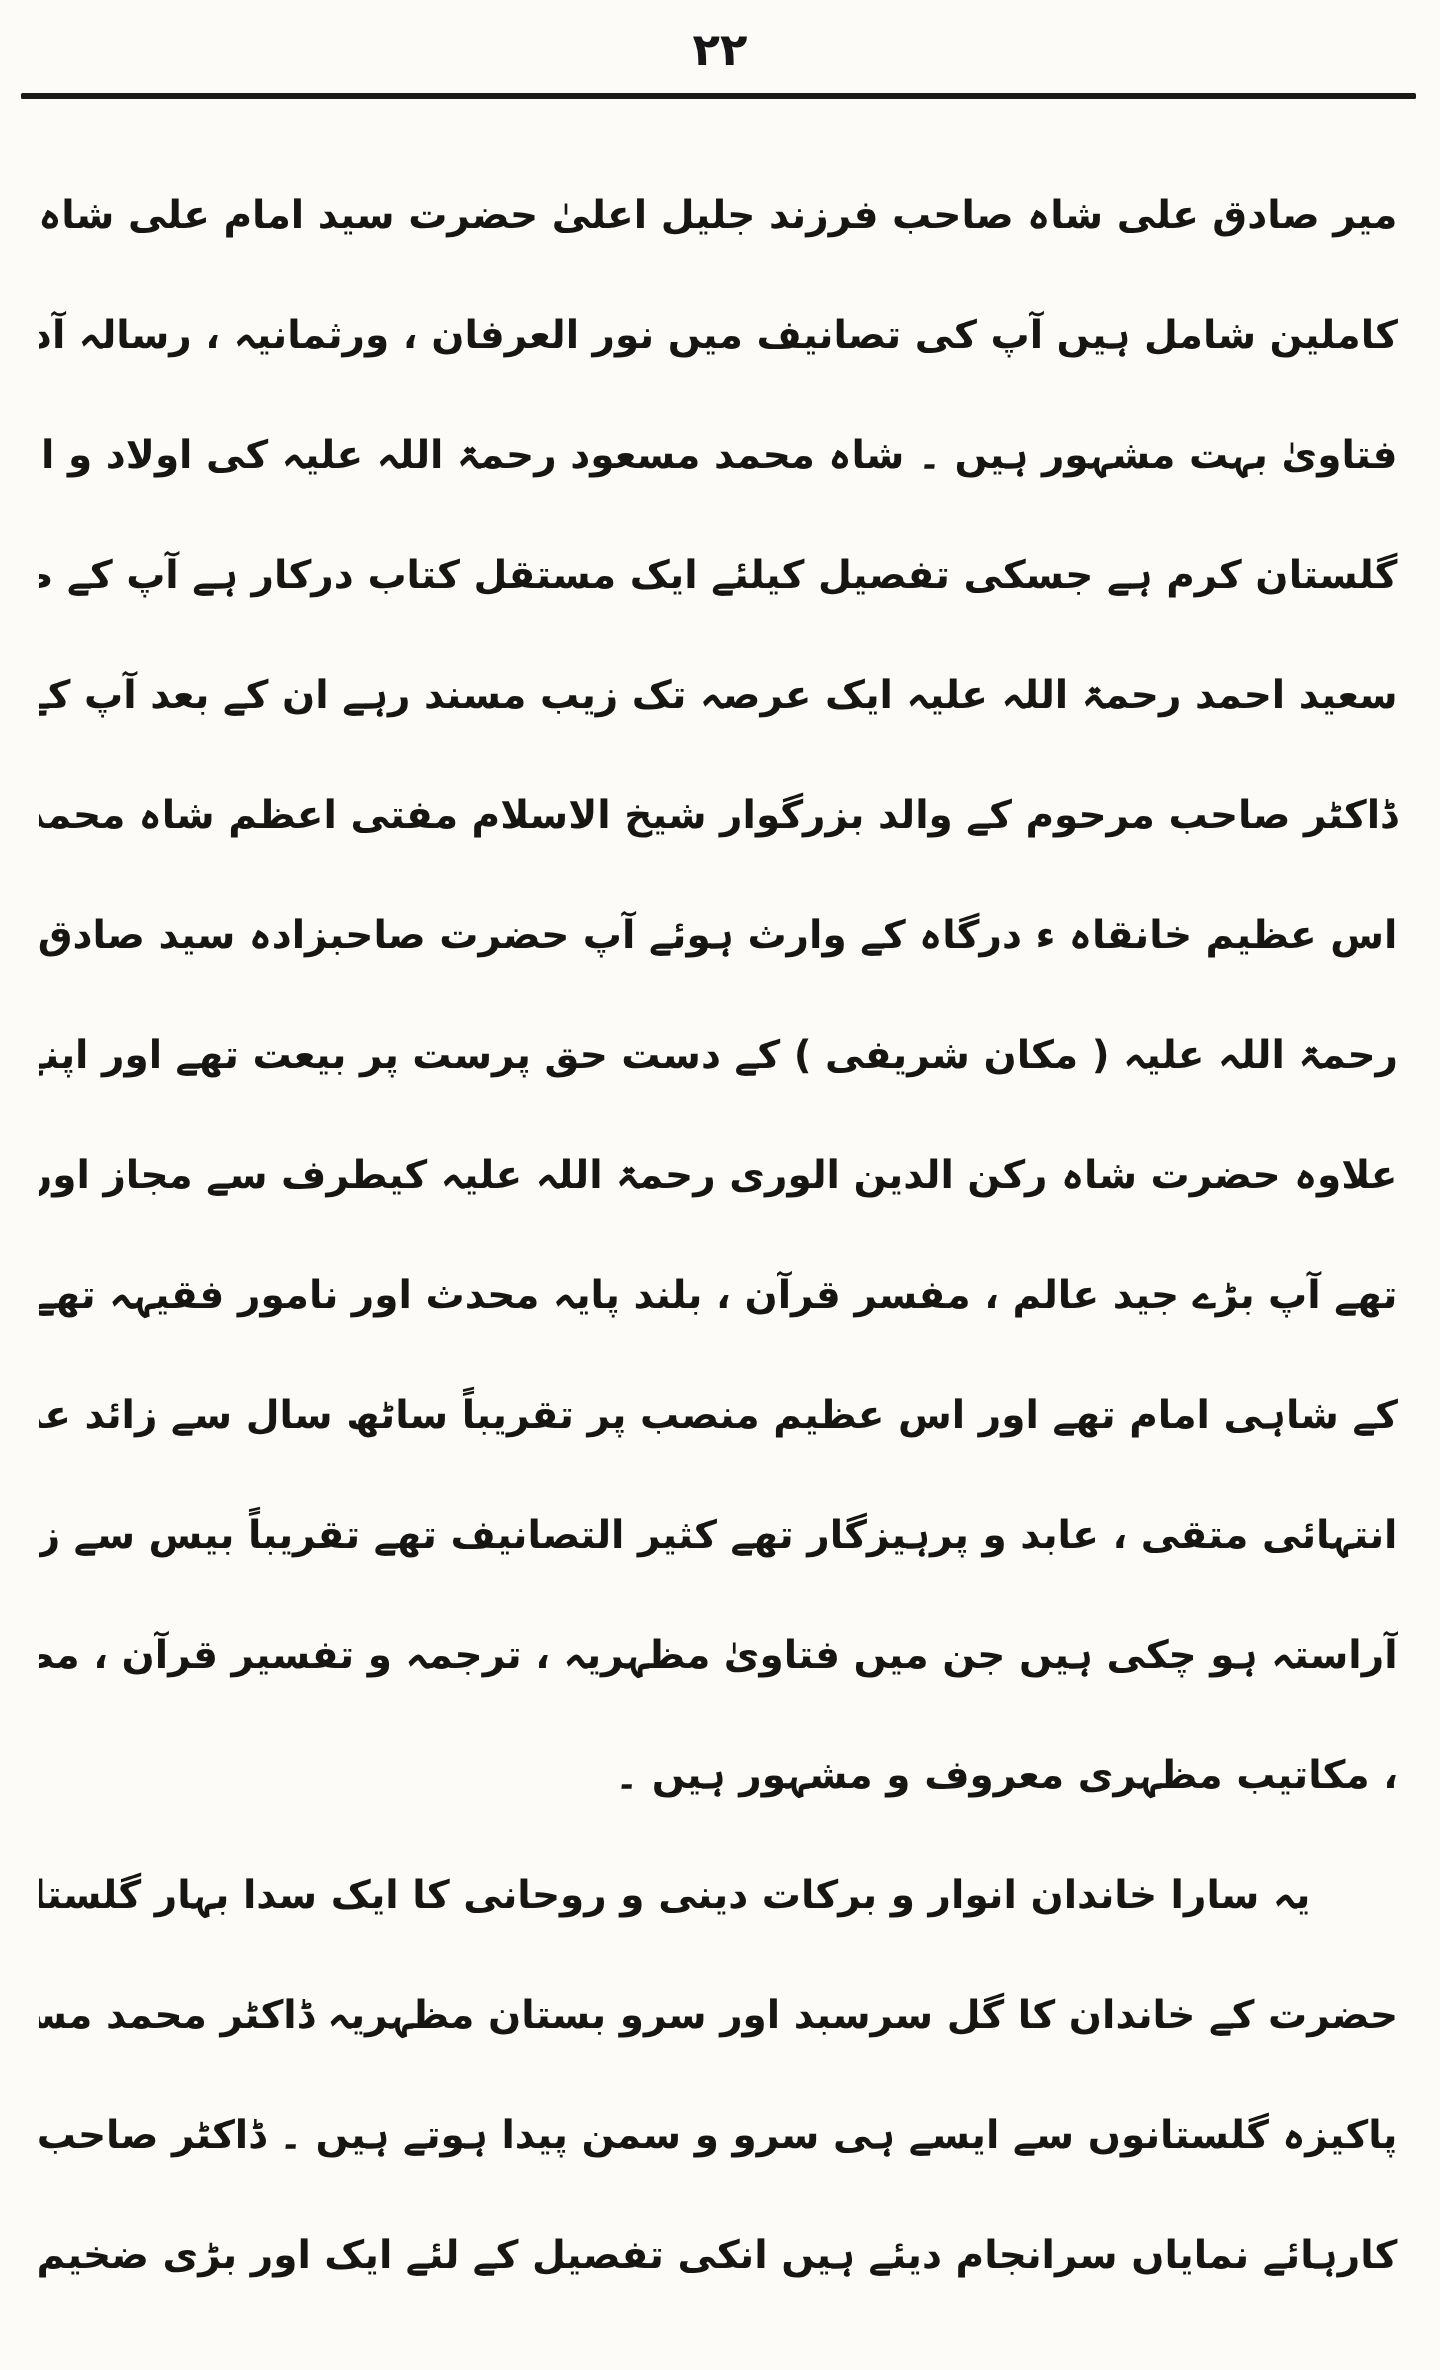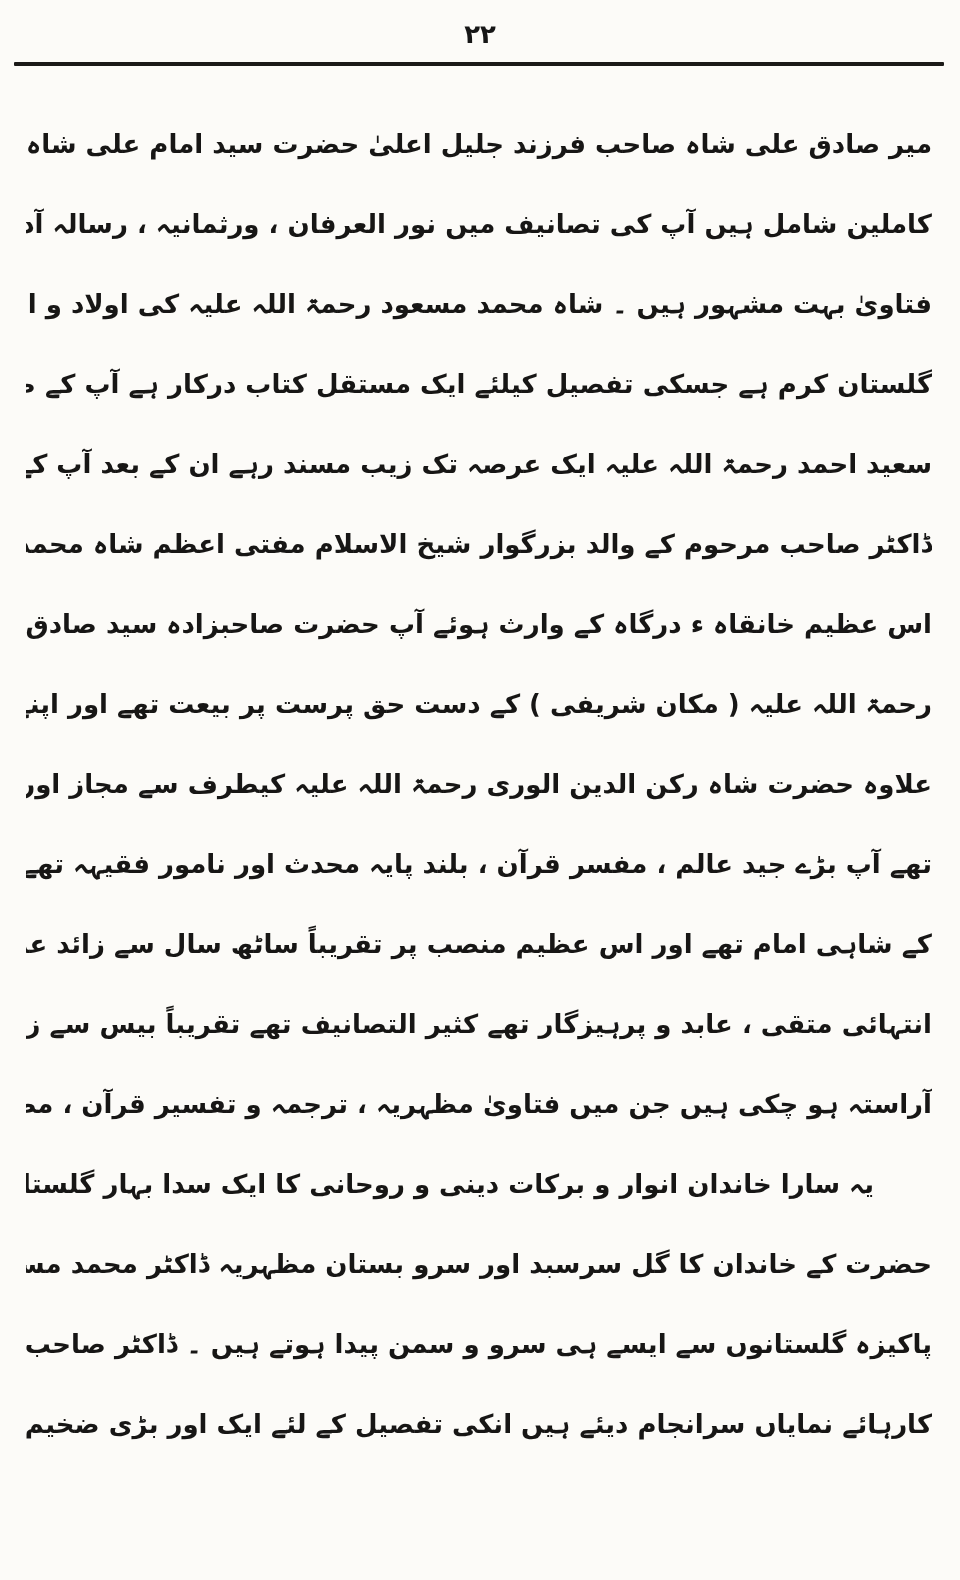--- a/index.html
+++ b/index.html
@@ -17,21 +17,21 @@
     position: relative;
     width: 960px;
     height: 1580px;
     background: #fcfbf8;
     color: #151413;
     box-sizing: border-box;
   }
   .page-number {
     text-align: center;
     padding-top: 18px;
-    font-size: 26px;
+    font-size: 30px;
     font-weight: 700;
     line-height: 32px;
     color: #161616;
   }
   .rule {
     height: 4px;
     background: #1b1a18;
     margin: 12px 16px 0 14px;
     border-radius: 1px;
   }
@@ -72,18 +72,19 @@
       <div class="line">گلستان کرم ہے جسکی تفصیل کیلئے ایک مستقل کتاب درکار ہے آپ کے صاحبزادہ مفتی محمد</div>
       <div class="line">سعید احمد رحمۃ اللہ علیہ ایک عرصہ تک زیب مسند رہے ان کے بعد آپ کے صاحبزادہ اور</div>
       <div class="line">ڈاکٹر صاحب مرحوم کے والد بزرگوار شیخ الاسلام مفتی اعظم شاہ محمد مظہر اللہ رحمۃ اللہ علیہ</div>
       <div class="line">اس عظیم خانقاہ ء درگاہ کے وارث ہوئے آپ حضرت صاحبزادہ سید صادق علی شاہ</div>
       <div class="line">رحمۃ اللہ علیہ ( مکان شریفی ) کے دست حق پرست پر بیعت تھے اور اپنے بزرگوں کے</div>
       <div class="line">علاوہ حضرت شاہ رکن الدین الوری رحمۃ اللہ علیہ کیطرف سے مجاز اور خلافت سے آراستہ</div>
       <div class="line">تھے آپ بڑے جید عالم ، مفسر قرآن ، بلند پایہ محدث اور نامور فقیہہ تھے ۔ جامع فتح پوری</div>
       <div class="line">کے شاہی امام تھے اور اس عظیم منصب پر تقریباً ساٹھ سال سے زائد عرصہ تک فائز رہے</div>
       <div class="line">انتہائی متقی ، عابد و پرہیزگار تھے کثیر التصانیف تھے تقریباً بیس سے زائد کتب زیور طبع سے</div>
       <div class="line">آراستہ ہو چکی ہیں جن میں فتاویٰ مظہریہ ، ترجمہ و تفسیر قرآن ، مظہر الاخلاق ، مواعظ مظہری</div>
+      <div class="line short">، مکاتیب مظہری معروف و مشہور ہیں ۔</div>
       <div class="line indent">یہ سارا خاندان انوار و برکات دینی و روحانی کا ایک سدا بہار گلستان ہے</div>
       <div class="line">حضرت کے خاندان کا گل سرسبد اور سرو بستان مظہریہ ڈاکٹر محمد مسعود احمد مرحوم تھے اور</div>
       <div class="line">پاکیزہ گلستانوں سے ایسے ہی سرو و سمن پیدا ہوتے ہیں ۔ ڈاکٹر صاحب مرحوم نے جو عملی</div>
       <div class="line">کارہائے نمایاں سرانجام دیئے ہیں انکی تفصیل کے لئے ایک اور بڑی ضخیم کتاب لکھنے کی</div>
     </div>
 </div>
 
 </body></html>

